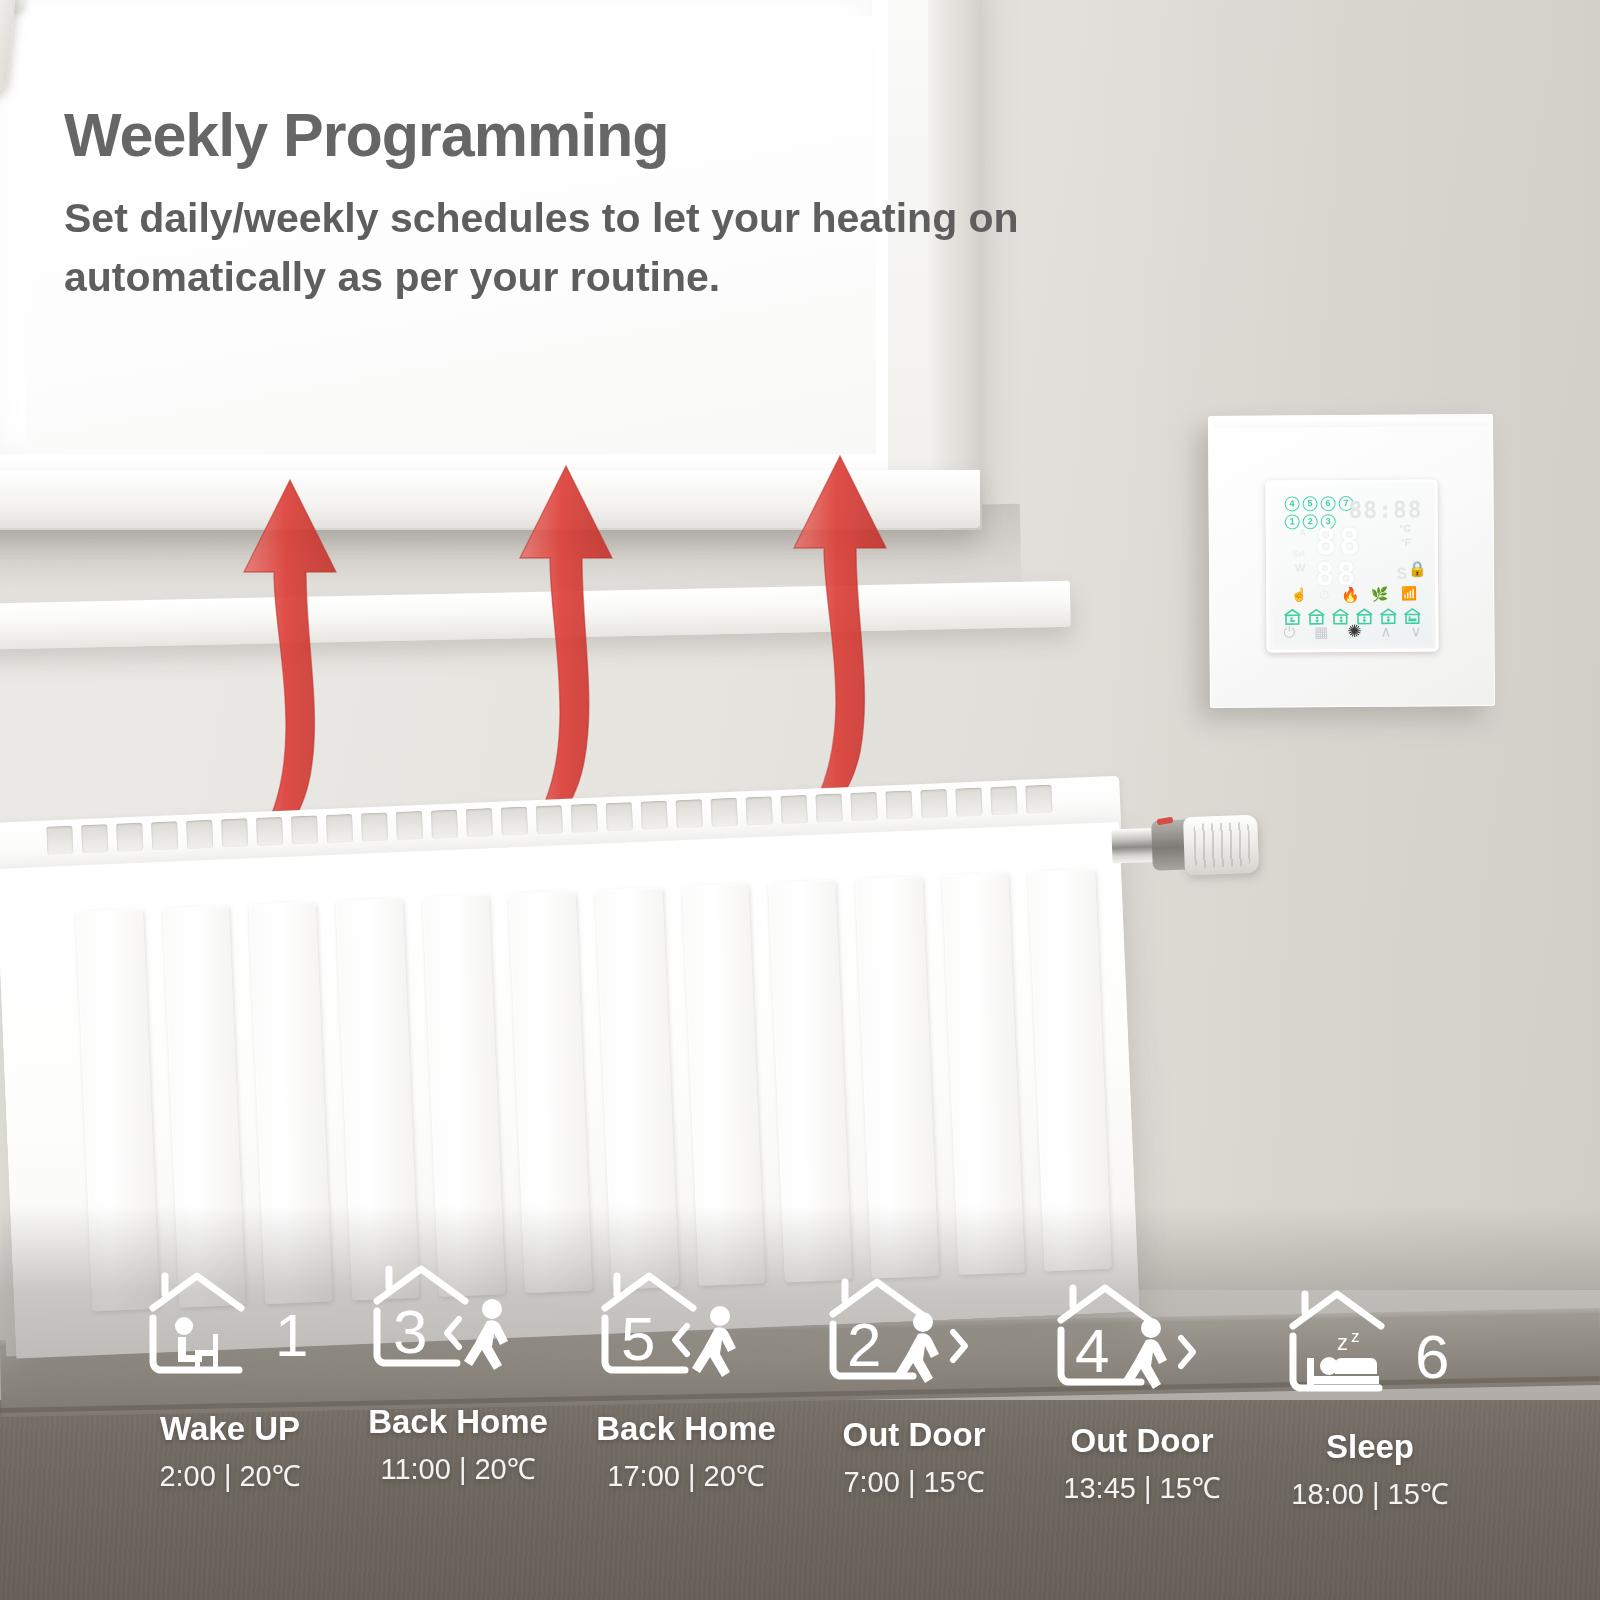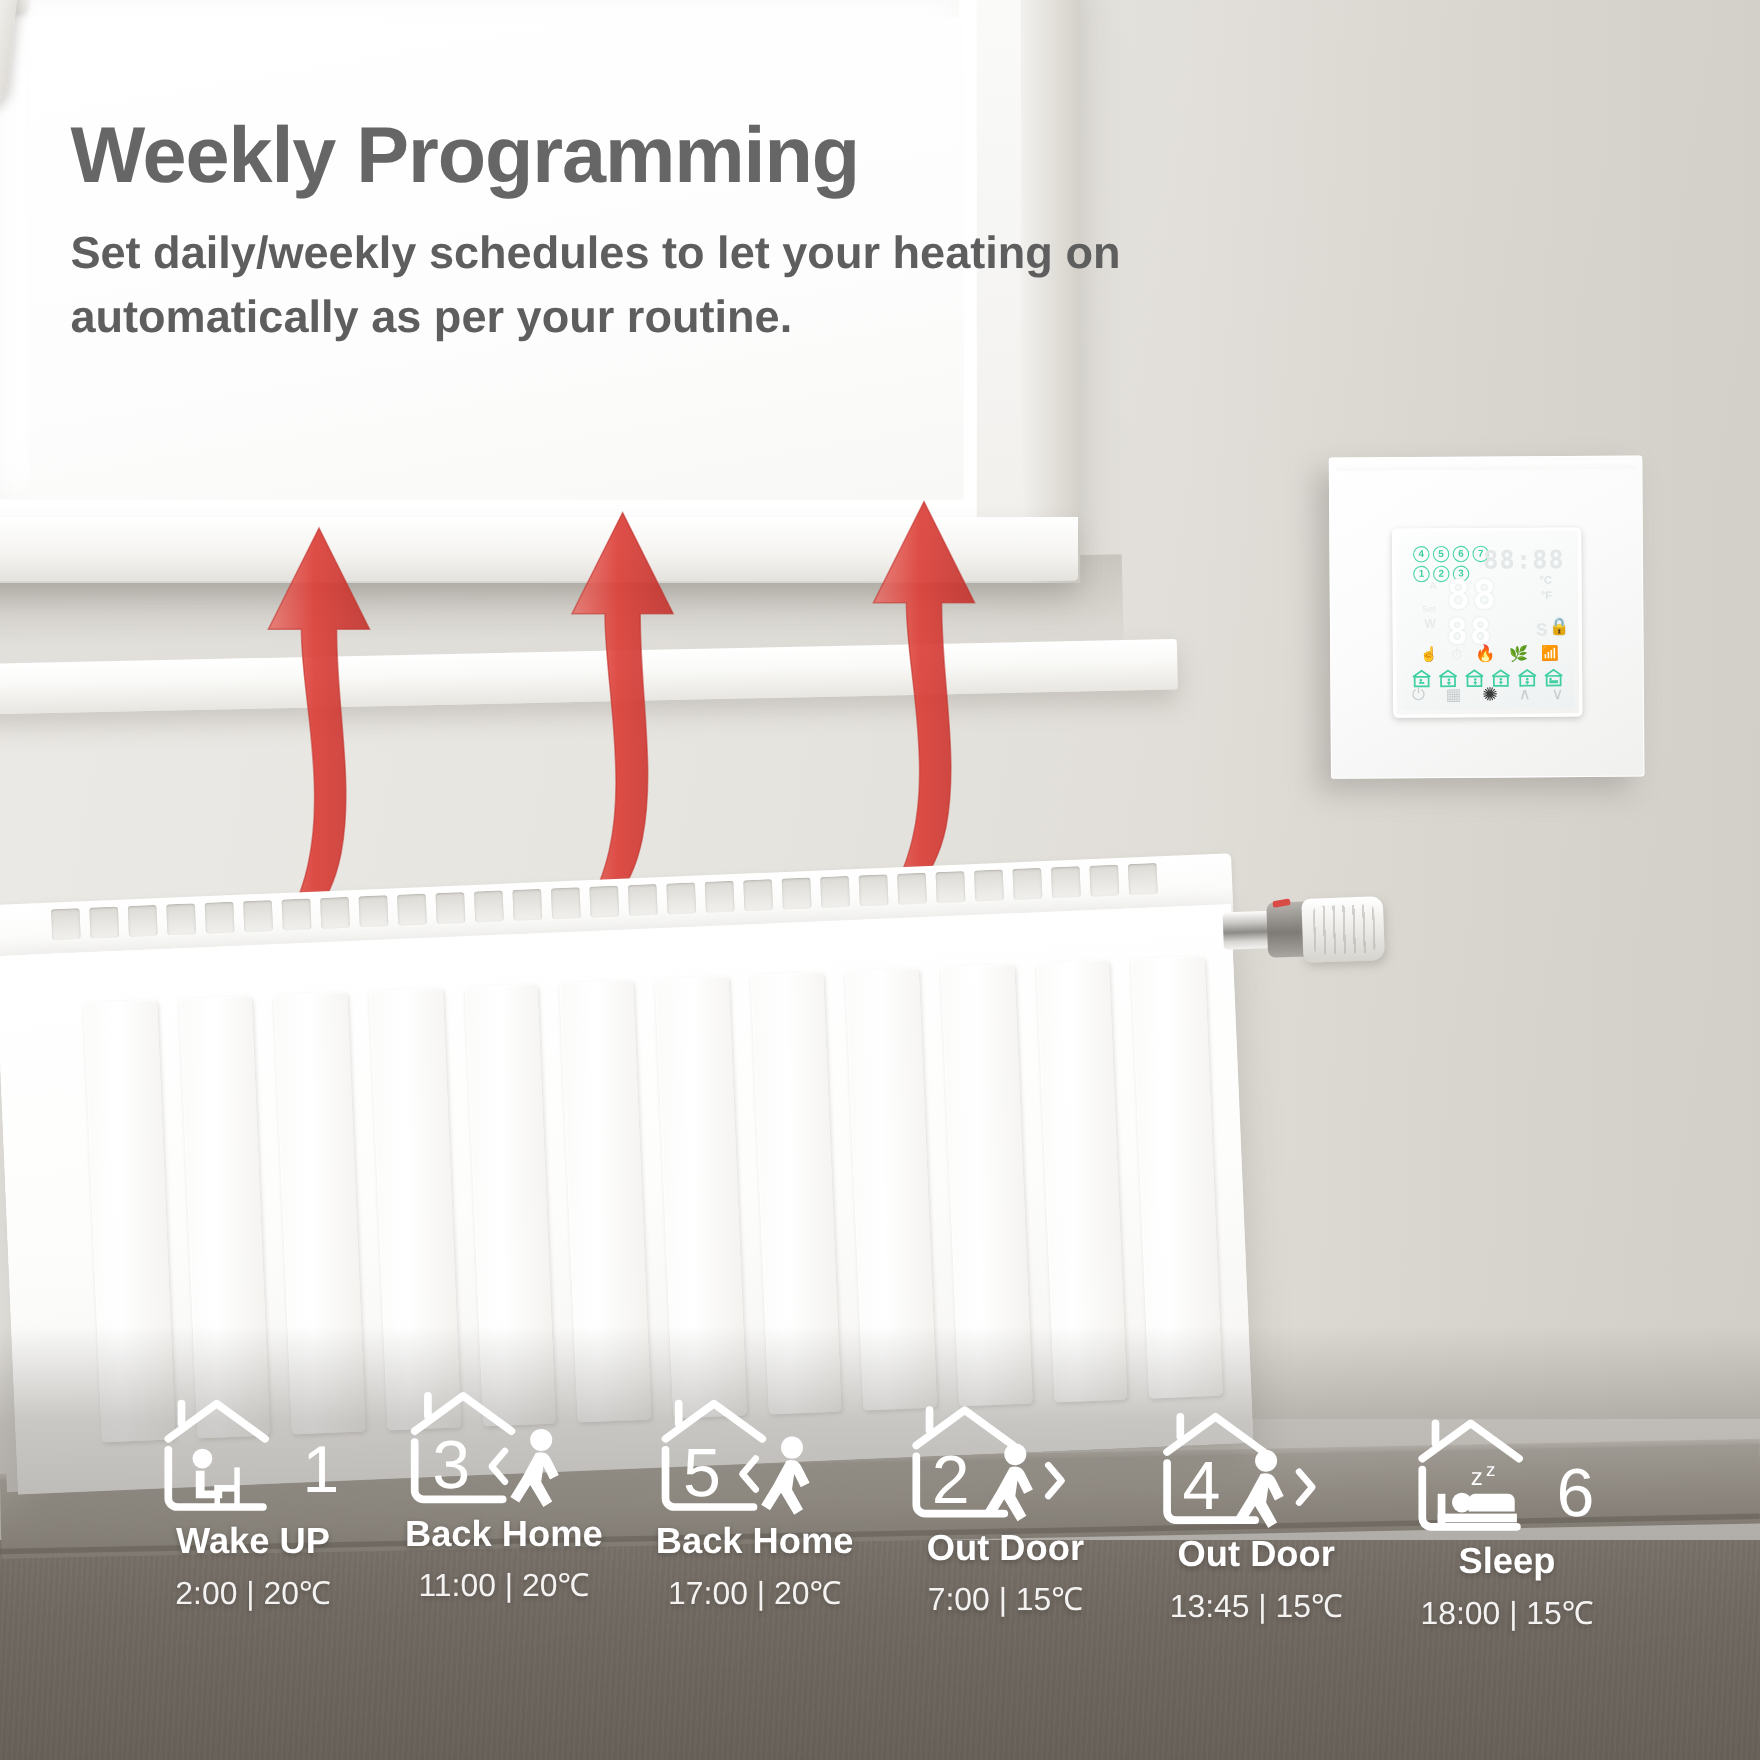--- a/index.html
+++ b/index.html
@@ -94,21 +94,21 @@
   .handle-base {
     position:absolute; left:-26px; top:16px; width:90px; height:26px;
     background:linear-gradient(180deg,#ffffff,#e7e5e0);
     border-radius:5px; transform:rotate(-2deg);
     box-shadow:0 3px 7px rgba(150,146,138,.35);
   }
 
   
   .headline-wrap { position:absolute; left:64px; top:104px; width:1180px; }
   .headline {
-    font-size:72px; font-weight:700; color:#666666; letter-spacing:-1px;
+    font-size:61px; font-weight:700; color:#666666; letter-spacing:-1px;
     line-height:1.04; white-space:nowrap;
   }
   .subline {
     margin-top:22px; font-size:41px; color:#5e5e5e; line-height:1.42;
     font-weight:700; max-width:1165px;
   }
 
   
   .arrow { position:absolute; width:108px; height:360px; }
   .arrow svg { width:100%; height:100%; display:block; }
@@ -259,21 +259,21 @@
   .schedule {
     position:absolute; left:0; top:1262px; width:1600px; height:300px;
     display:flex; justify-content:center; align-items:flex-start; gap:0;
   }
   .sched-item {
     width:228px; text-align:center; color:#ffffff; position:relative;
   }
   .sched-icon { height:120px; display:flex; justify-content:center; align-items:flex-end; }
   .sched-icon svg { display:block; }
   .sched-title {
-    font-size:33px; font-weight:700; margin-top:0;
+    font-size:33px; font-weight:700; margin-top:28px;
     text-shadow:0 2px 5px rgba(60,56,52,.45); white-space:nowrap;
   }
   .sched-meta {
     font-size:29px; font-weight:400; margin-top:7px; color:#f4f3f2;
     text-shadow:0 2px 5px rgba(60,56,52,.45); white-space:nowrap;
   }
   
   .o0{transform:translateY(0px);} .o1{transform:translateY(-7px);}
   .o2{transform:translateY(0px);} .o3{transform:translateY(6px);}
   .o4{transform:translateY(12px);} .o5{transform:translateY(18px);}

